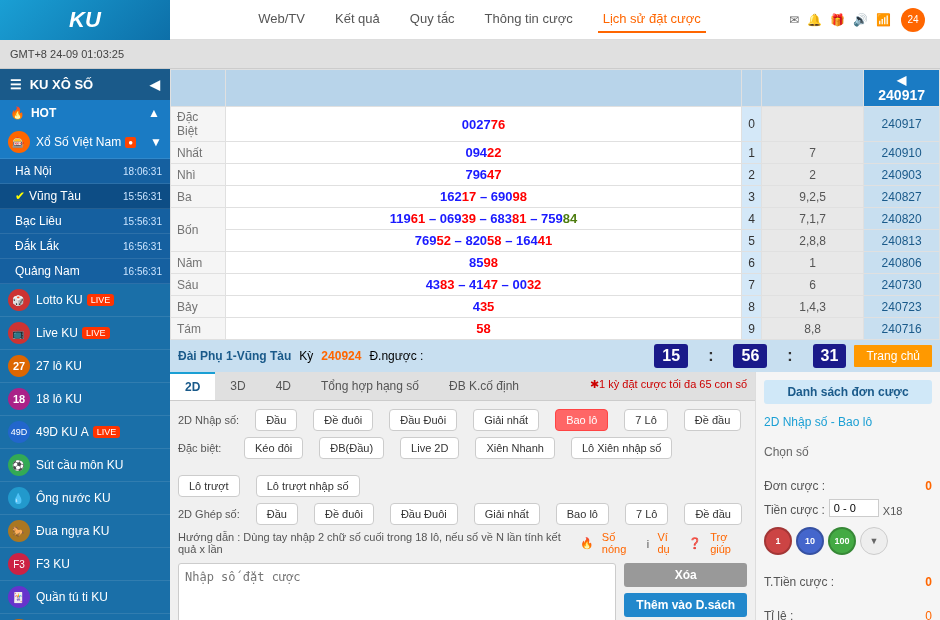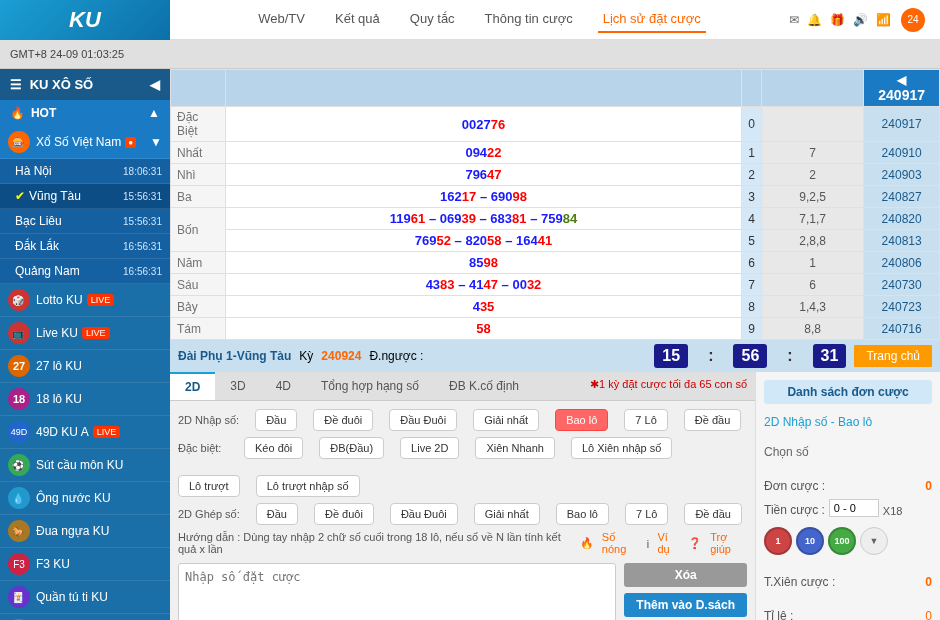--- a/index.html
+++ b/index.html
@@ -412,21 +412,21 @@
           <span class="multiplier">X18</span>
         </div>
         <div class="chip-row">
           <div class="chip chip-1">1</div>
           <div class="chip chip-10">10</div>
           <div class="chip chip-100">100</div>
           <div class="chip chip-expand">▼</div>
         </div>
         <div class="divider"></div>
         <div class="bet-summary-row">
-          <span class="bet-summary-label">T.Xiên cược :</span>
+          <span class="bet-summary-label">T.Tiền cược :</span>
           <span class="bet-summary-val">0</span>
         </div>
         <div class="divider"></div>
         <div class="tyle-row">
           <span class="tyle-label">Tỉ lệ :</span>
           <span class="tyle-val">0</span>
         </div>
 
       </div>
     </div>

